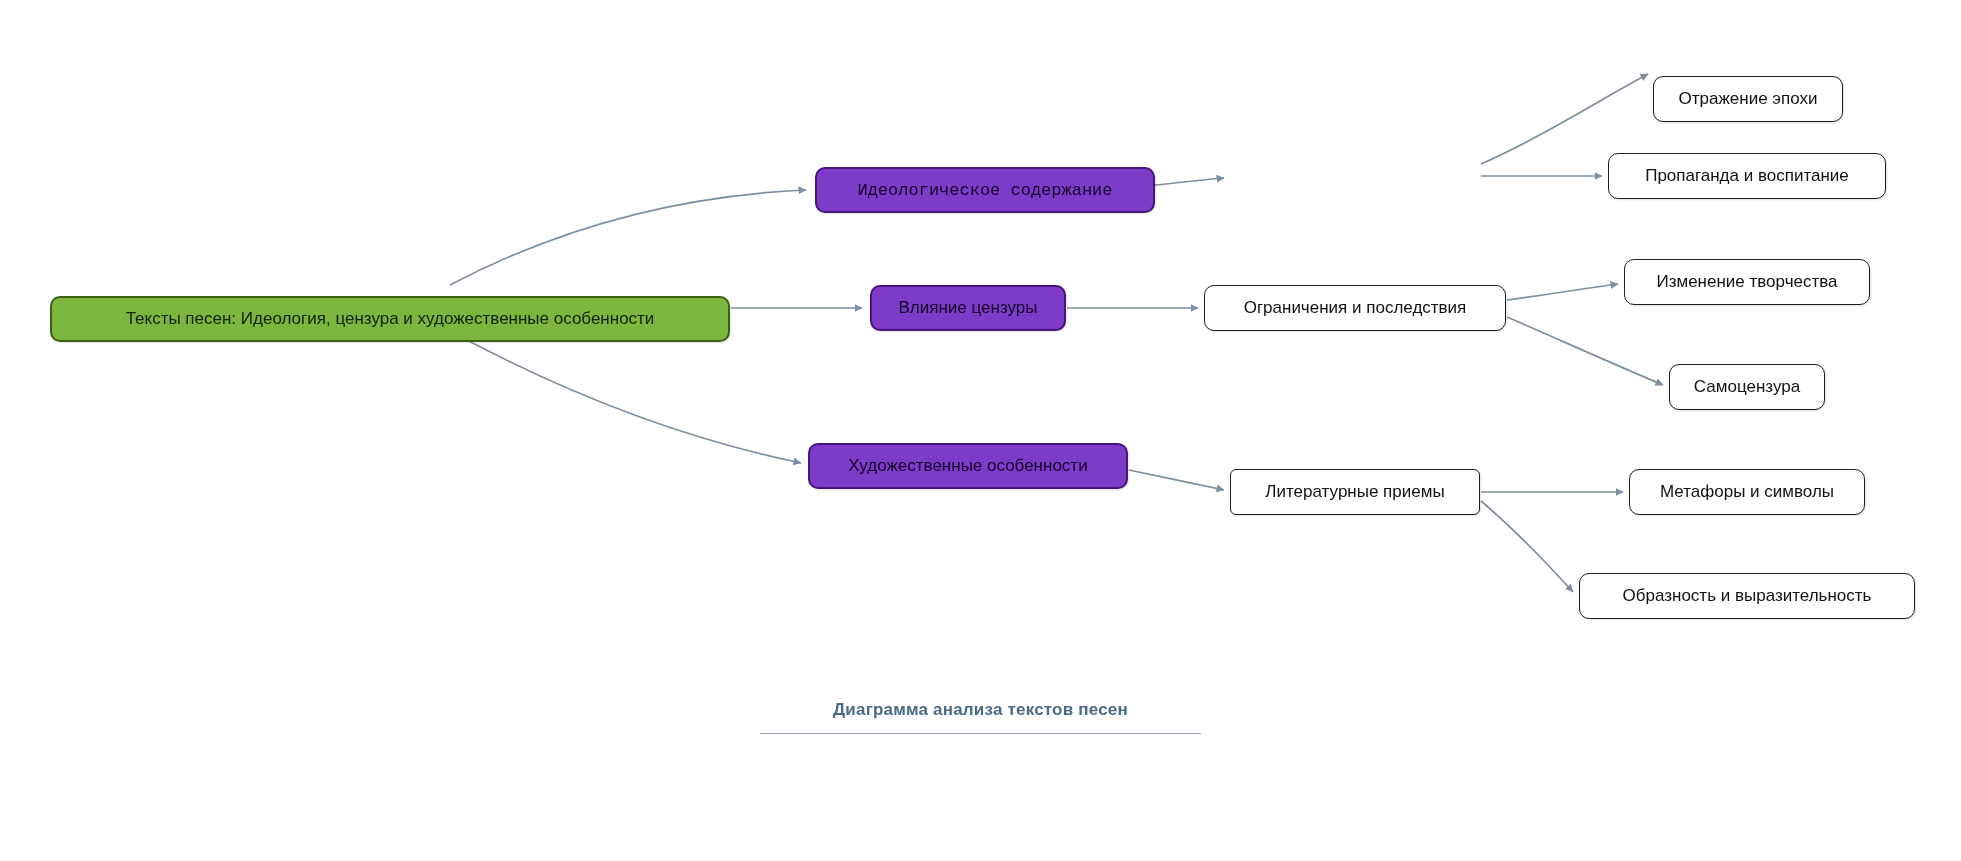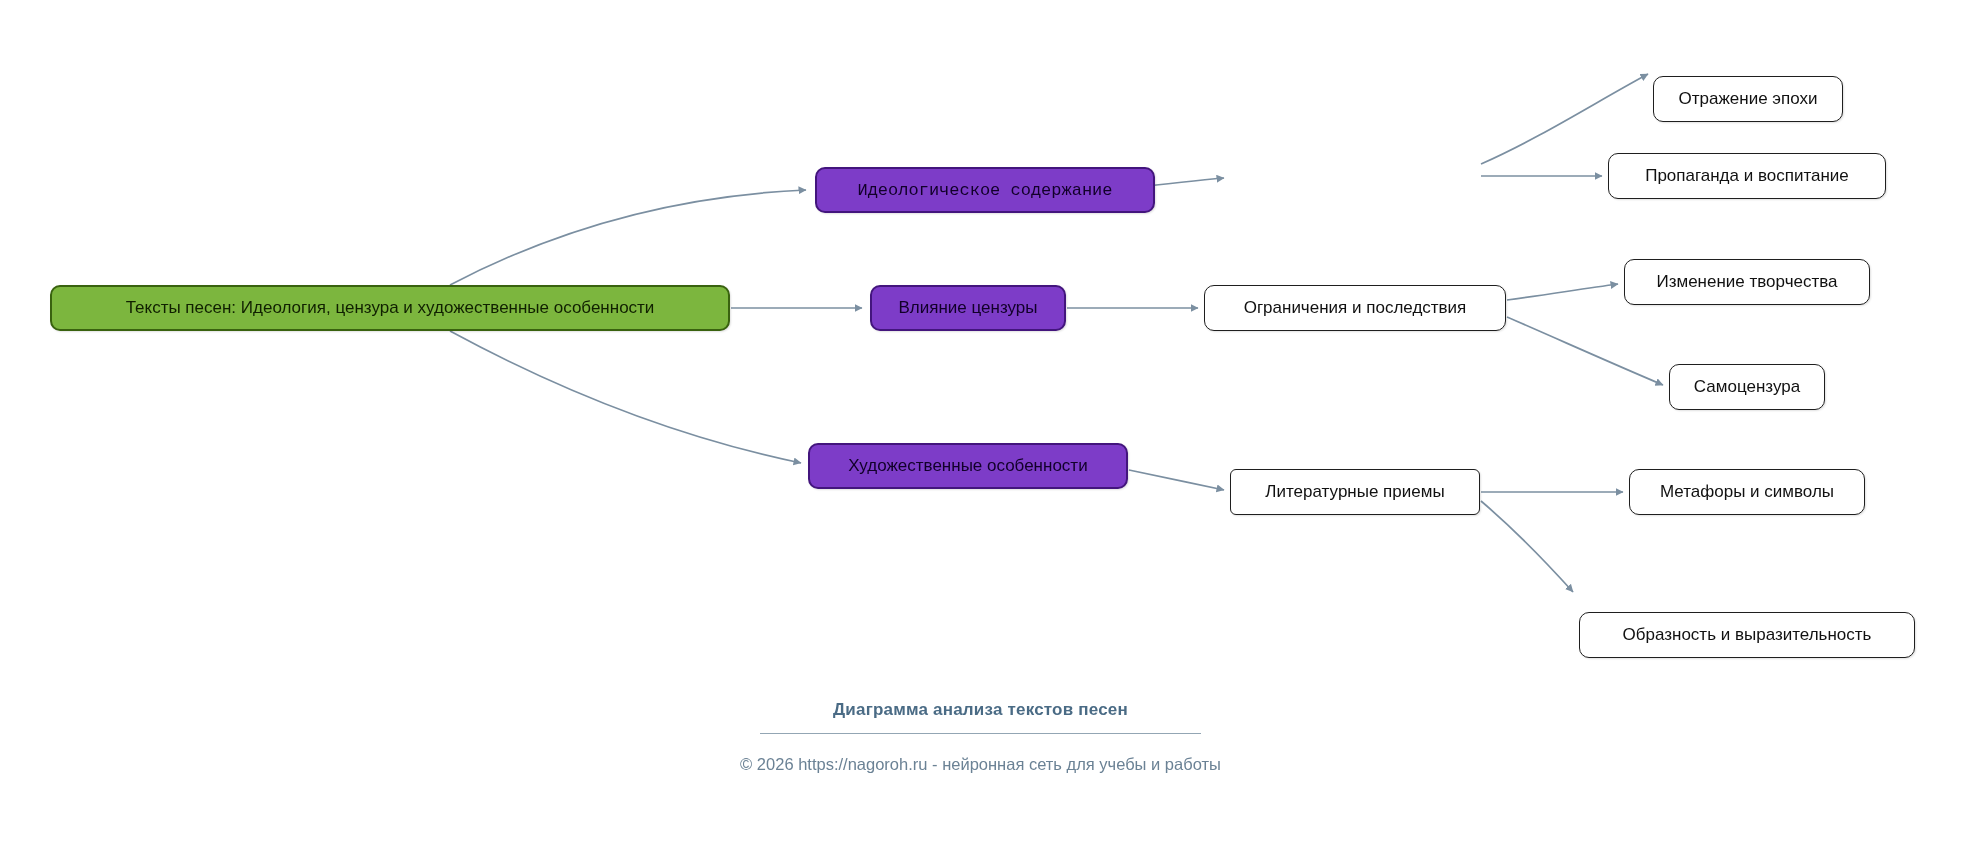--- a/index.html
+++ b/index.html
@@ -12,37 +12,37 @@
   *{margin:0;padding:0;box-sizing:border-box;}
   html,body{width:1961px;height:861px;background:#ffffff;overflow:hidden;
     font-family:"Liberation Sans","DejaVu Sans",sans-serif;}
   .canvas{position:absolute;left:0;top:0;width:1961px;height:861px;}
   .edges{position:absolute;left:0;top:0;width:1961px;height:861px;}
   .edges path{fill:none;stroke:var(--edge);stroke-width:1.7;}
   .edges .arrow-head{fill:var(--edge);stroke:none;}
   .node{position:absolute;height:46px;display:flex;align-items:center;justify-content:center;
     white-space:nowrap;border-radius:10px;font-size:17px;color:#111;
     box-shadow:1px 1px 2px rgba(0,0,0,0.12);}
-  .node-root{background:var(--root-fill);border:2px solid var(--root-border);color:#102000;}
+  .node-root{background:var(--root-fill);border:2px solid var(--root-border);color:#102000;margin-top:11px;}
   .node-branch{background:var(--branch-fill);border:2px solid var(--branch-border);color:#12002a;}
   .node-leaf{background:var(--leaf-fill);border:1.6px solid var(--leaf-border);}
   
   .n-root{left:50px;top:285px;width:680px;}
   .n-ideology{left:815px;top:167px;width:340px;font-family:Liberation Mono, monospace;}
   .n-censorship{left:870px;top:285px;width:196px;}
   .n-artistic{left:808px;top:443px;width:320px;}
   .n-themes{left:1230px;top:153px;width:250px;}
   .n-restrictions{left:1204px;top:285px;width:302px;}
   .n-literary{left:1230px;top:469px;width:250px;border-radius:6px;}
   .n-era{left:1653px;top:49px;width:190px;margin-top:27px;}
   .n-propaganda{left:1608px;top:153px;width:278px;}
   .n-creativity{left:1624px;top:259px;width:246px;}
   .n-selfcensorship{left:1669px;top:364px;width:156px;}
   .n-metaphors{left:1629px;top:469px;width:236px;}
-  .n-imagery{left:1579px;top:573px;width:336px;margin-top:39px;}
+  .n-imagery{left:1579px;top:573px;width:336px;}
   
   .footer{position:absolute;left:0;top:700px;width:100%;text-align:center;}
   .footer-title{font-size:17px;font-weight:bold;color:var(--footer-title);letter-spacing:.2px;}
   .footer-rule{width:441px;margin:13px auto 0;border-bottom:1px solid #93a6b4;}
   .footer-copy{margin-top:21px;font-size:16.5px;color:var(--footer-text);}
 </style>
 </head>
 <body>
 
 <div class="canvas">
@@ -79,16 +79,15 @@
   <div class="node node-leaf n-era">Отражение эпохи</div>
   <div class="node node-leaf n-propaganda">Пропаганда и воспитание</div>
   <div class="node node-leaf n-creativity">Изменение творчества</div>
   <div class="node node-leaf n-selfcensorship">Самоцензура</div>
   <div class="node node-leaf n-metaphors">Метафоры и символы</div>
   <div class="node node-leaf n-imagery">Образность и выразительность</div>
 
   <div class="footer">
     <div class="footer-title">Диаграмма анализа текстов песен</div>
     <div class="footer-rule"></div>
-    <div class="footer-copy">© 2026 https://nagoroh.ru - нейронная сеть для учебы и работы</div>
   </div>
 
 </div>
 
 </body></html>

